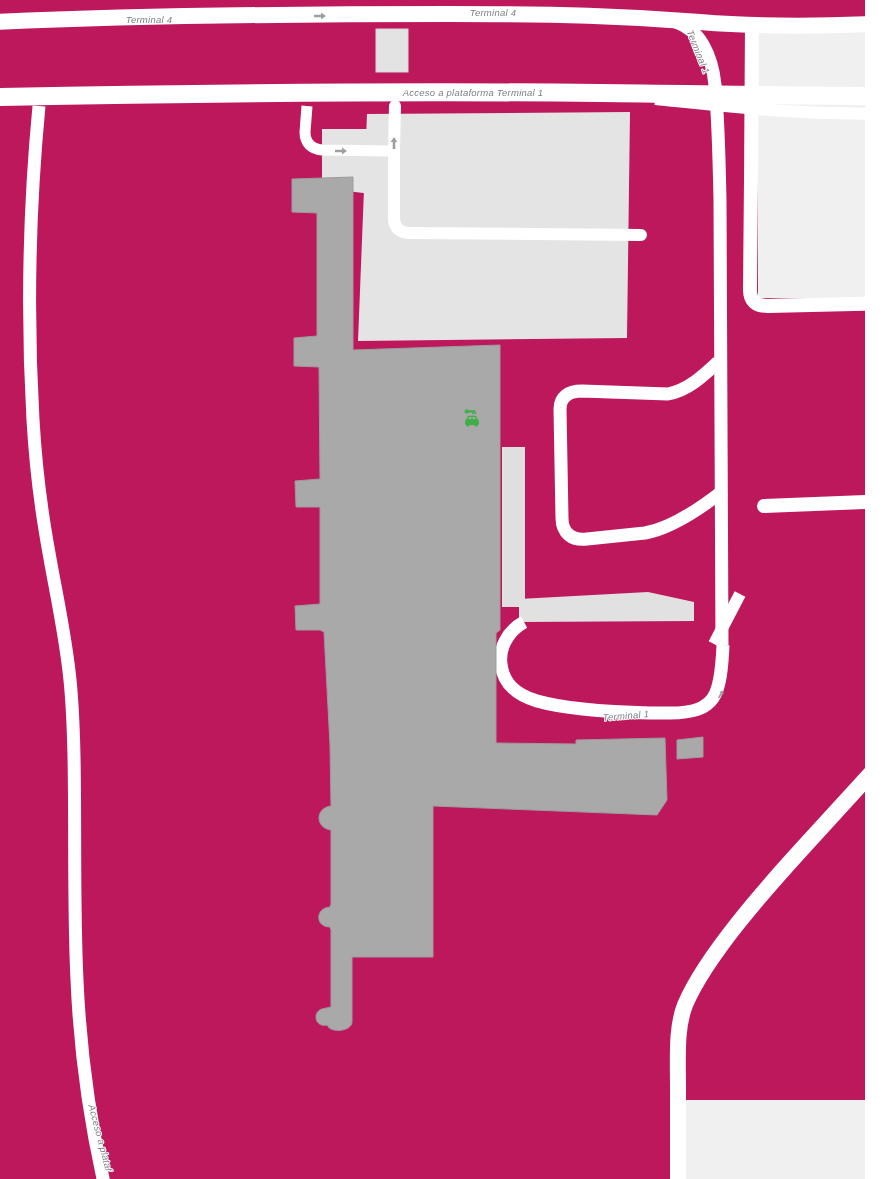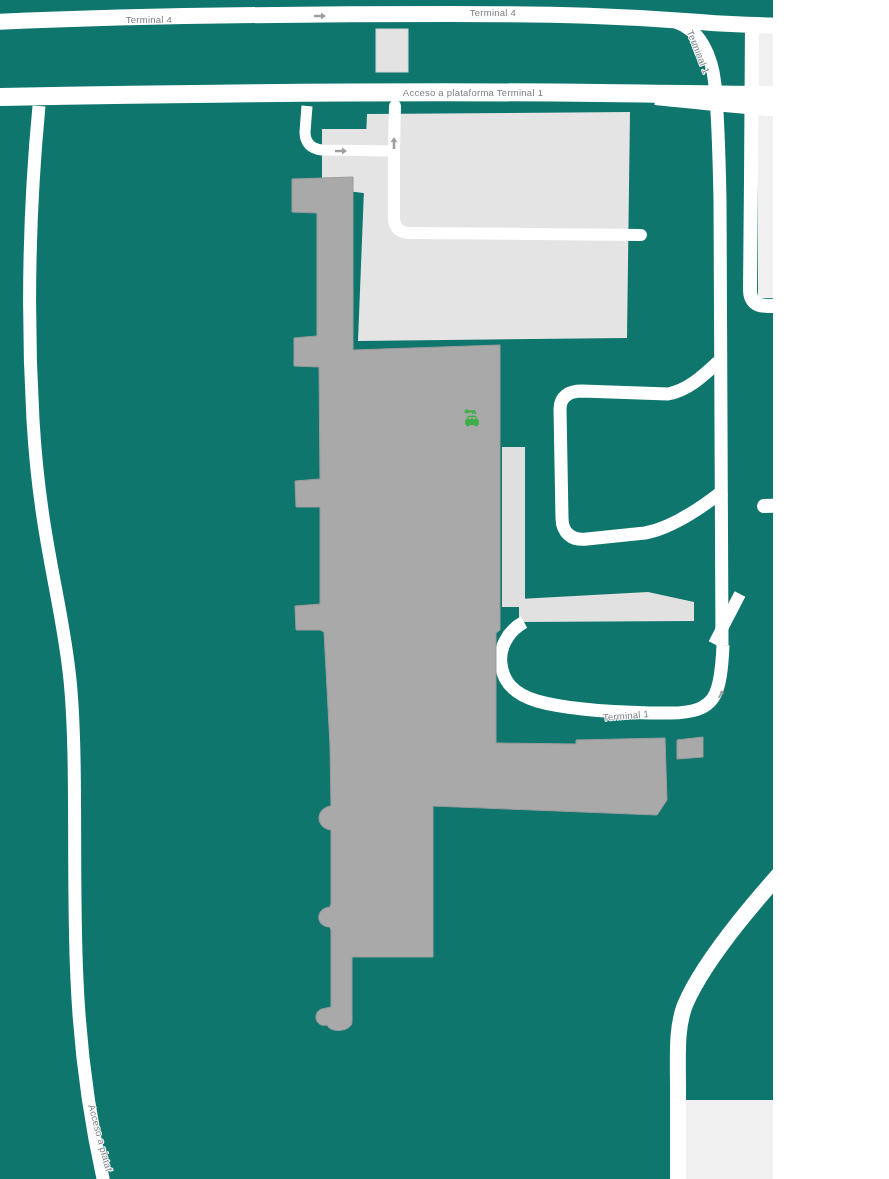--- a/index.html
+++ b/index.html
@@ -1,19 +1,20 @@
 <!DOCTYPE html>
 <html><head>
 <meta charset="utf-8">
 <style>
   html,body{margin:0;padding:0;background:#ffffff;}
   .map-root{
-    position:relative;width:773px;height:1179px;overflow:hidden;
-    background:#0f766e;
+    position:relative;width:865px;height:1179px;overflow:hidden;
+    background:#be185d;
     font-family:"Liberation Sans", sans-serif;
+    font-style:italic;
   }
   svg{display:block;}
   .apron{fill:#e4e4e4;stroke:none;}
   .apron-dark{fill:#dfdfdf;}
   .apron-strip{fill:#e1e1e1;}
   .lighter-block{fill:#f0f0f0;}
   .small-bldg{fill:#e3e3e3;stroke:#d6d6d6;stroke-width:1;}
   .road{fill:none;stroke:#ffffff;stroke-linejoin:round;}
   .road-cap{stroke-linecap:round;}
   .building{fill:#a9a9a9;stroke:#9c9c9c;stroke-width:1;}

